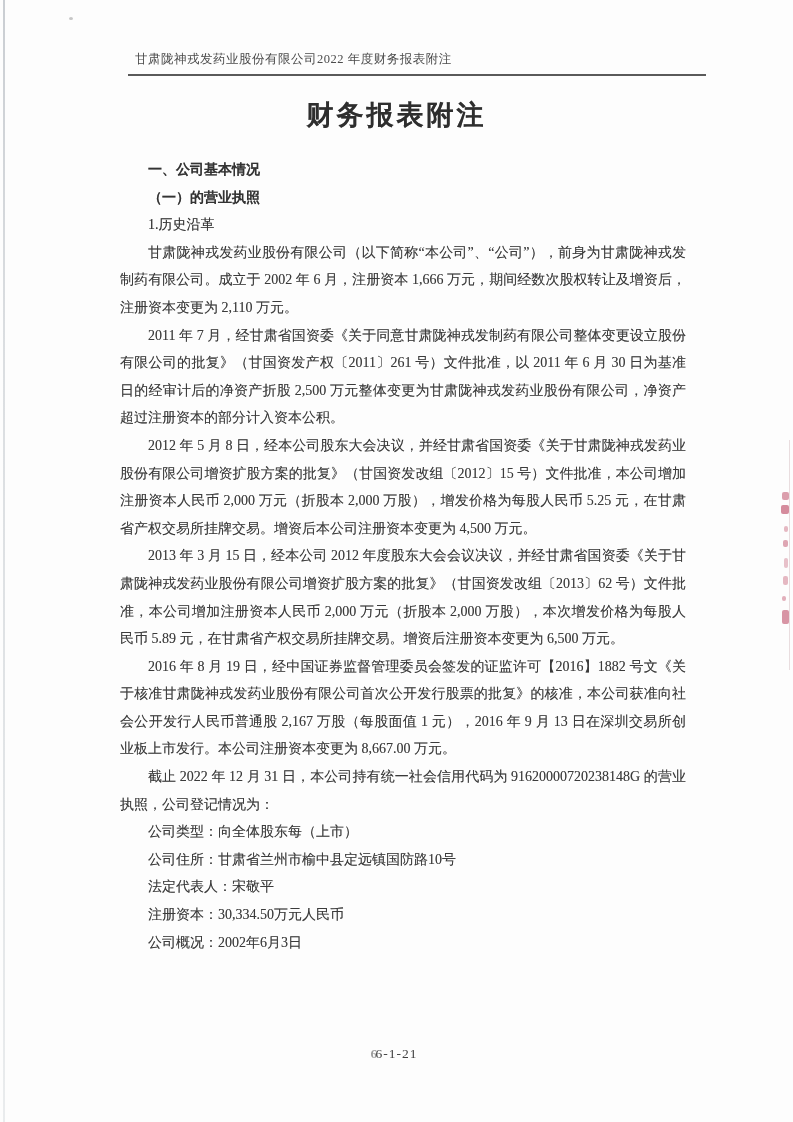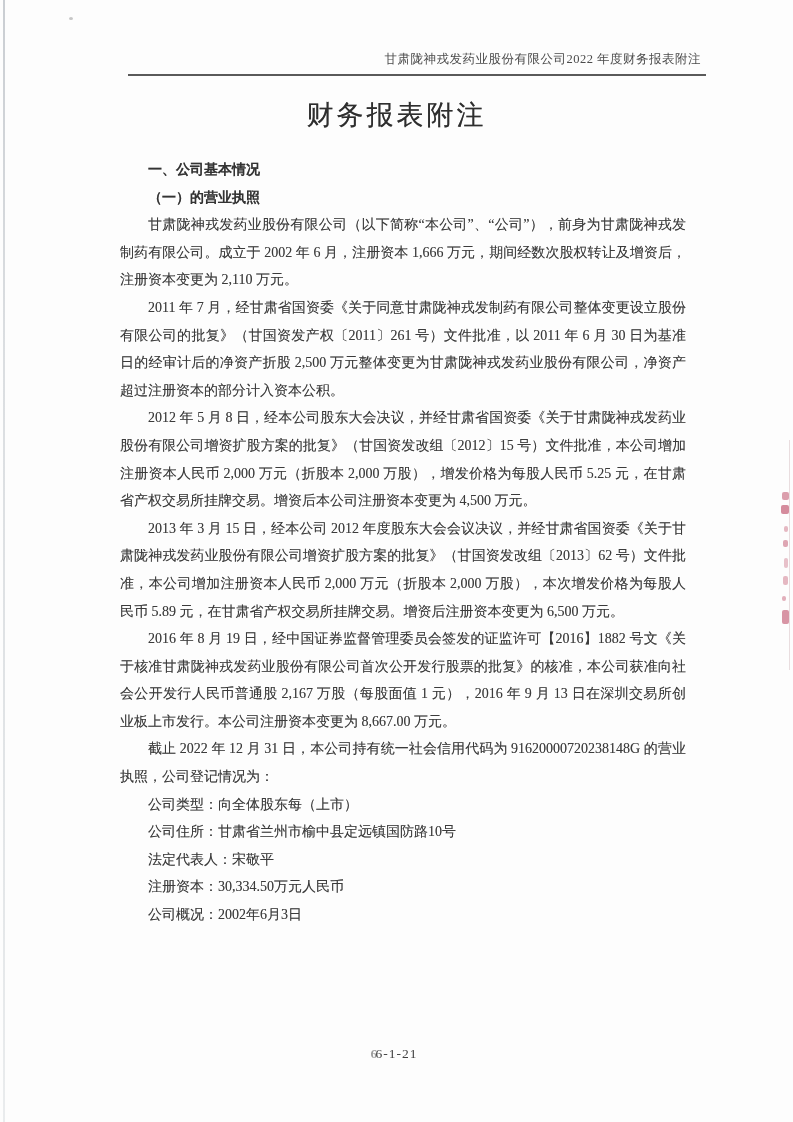--- a/index.html
+++ b/index.html
@@ -41,32 +41,32 @@
   .stamp-fragment i:nth-child(7) { left: 2px; top: 104px; width: 4px; height: 5px; opacity:.45; }
   .stamp-fragment i:nth-child(8) { left: 2px; top: 118px; width: 7px; height: 14px; opacity:.6; }
   .scan-edge-right {
     position: absolute; left: 789px; top: 440px; width: 1px; height: 230px;
     background: #dcc8cc; opacity: .6;
   }
 
   
   .page-header {
     position: absolute; top: 51px; left: 135px; width: 566px;
-    display: flex; justify-content: flex-end; align-items: flex-end;
+    display: flex; justify-content: flex-start; align-items: flex-end;
     font-size: 12.5px; color: #4b4b4b; letter-spacing: .5px;
   }
   .header-rule {
     position: absolute; top: 74px; left: 128px; width: 578px; height: 2px;
     background: #5a5a5a;
   }
 
   
   .doc-title {
     position: absolute; top: 97px; left: 0; width: 100%;
-    text-align: center; font-size: 27px; font-weight: normal; color: #2e2e2e;
+    text-align: center; font-size: 27px; font-weight: bold; color: #2e2e2e;
     letter-spacing: 3px;
     text-shadow: 0 0 .6px rgba(46,46,46,.55);
   }
 
   
   .content {
     position: absolute; top: 156px; left: 120px; width: 566px;
     font-size: 14px; line-height: 27.6px; color: #3b3b3b;
     text-shadow: 0 0 .5px rgba(59,59,59,.45);
   }
@@ -109,20 +109,21 @@
     <span>甘肃陇神戎发药业股份有限公司</span>
     <span>2022 年度财务报表附注</span>
   </div>
   <div class="header-rule"></div>
 
   <div class="doc-title">财务报表附注</div>
 
   <div class="content">
     <p class="heading">一、公司基本情况</p>
     <p class="heading">（一）的营业执照</p>
+    <p class="heading subheading-plain">1.历史沿革</p>
 
     <p>甘肃陇神戎发药业股份有限公司（以下简称“本公司”、“公司”），前身为甘肃陇神戎发制药有限公司。成立于 2002 年 6 月，注册资本 1,666 万元，期间经数次股权转让及增资后，注册资本变更为 2,110 万元。</p>
     <p>2011 年 7 月，经甘肃省国资委《关于同意甘肃陇神戎发制药有限公司整体变更设立股份有限公司的批复》（甘国资发产权〔2011〕261 号）文件批准，以 2011 年 6 月 30 日为基准日的经审计后的净资产折股 2,500 万元整体变更为甘肃陇神戎发药业股份有限公司，净资产超过注册资本的部分计入资本公积。</p>
     <p>2012 年 5 月 8 日，经本公司股东大会决议，并经甘肃省国资委《关于甘肃陇神戎发药业股份有限公司增资扩股方案的批复》（甘国资发改组〔2012〕15 号）文件批准，本公司增加注册资本人民币 2,000 万元（折股本 2,000 万股），增发价格为每股人民币 5.25 元，在甘肃省产权交易所挂牌交易。增资后本公司注册资本变更为 4,500 万元。</p>
     <p>2013 年 3 月 15 日，经本公司 2012 年度股东大会会议决议，并经甘肃省国资委《关于甘肃陇神戎发药业股份有限公司增资扩股方案的批复》（甘国资发改组〔2013〕62 号）文件批准，本公司增加注册资本人民币 2,000 万元（折股本 2,000 万股），本次增发价格为每股人民币 5.89 元，在甘肃省产权交易所挂牌交易。增资后注册资本变更为 6,500 万元。</p>
     <p>2016 年 8 月 19 日，经中国证券监督管理委员会签发的证监许可【2016】1882 号文《关于核准甘肃陇神戎发药业股份有限公司首次公开发行股票的批复》的核准，本公司获准向社会公开发行人民币普通股 2,167 万股（每股面值 1 元），2016 年 9 月 13 日在深圳交易所创业板上市发行。本公司注册资本变更为 8,667.00 万元。</p>
     <p>截止 2022 年 12 月 31 日，本公司持有统一社会信用代码为 91620000720238148G 的营业执照，公司登记情况为：</p>
 
     <p class="reg-item">公司类型：向全体股东每（上市）</p>
     <p class="reg-item">公司住所：甘肃省兰州市榆中县定远镇国防路10号</p>

